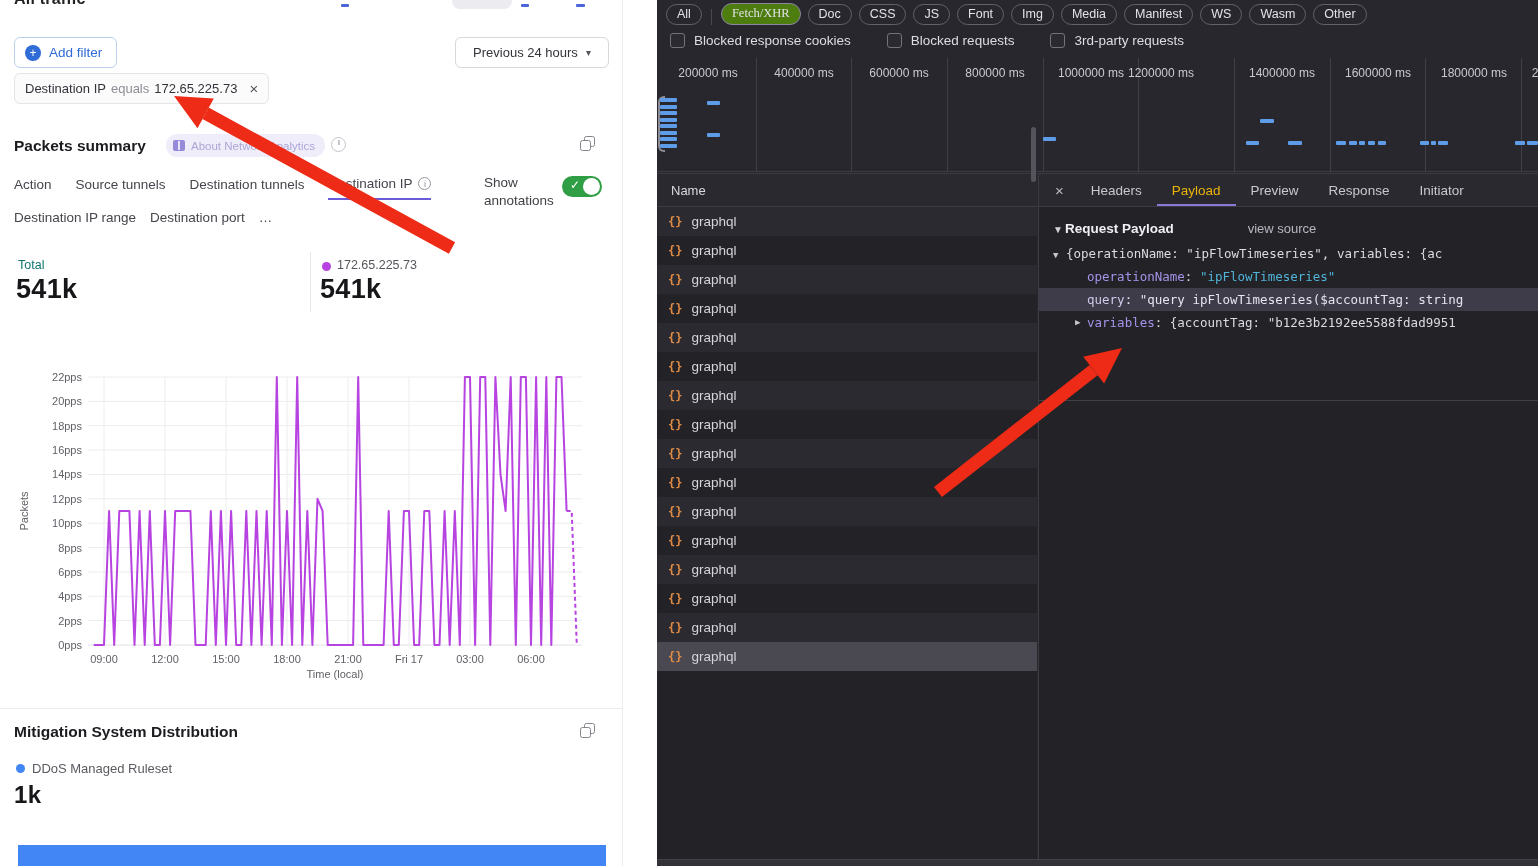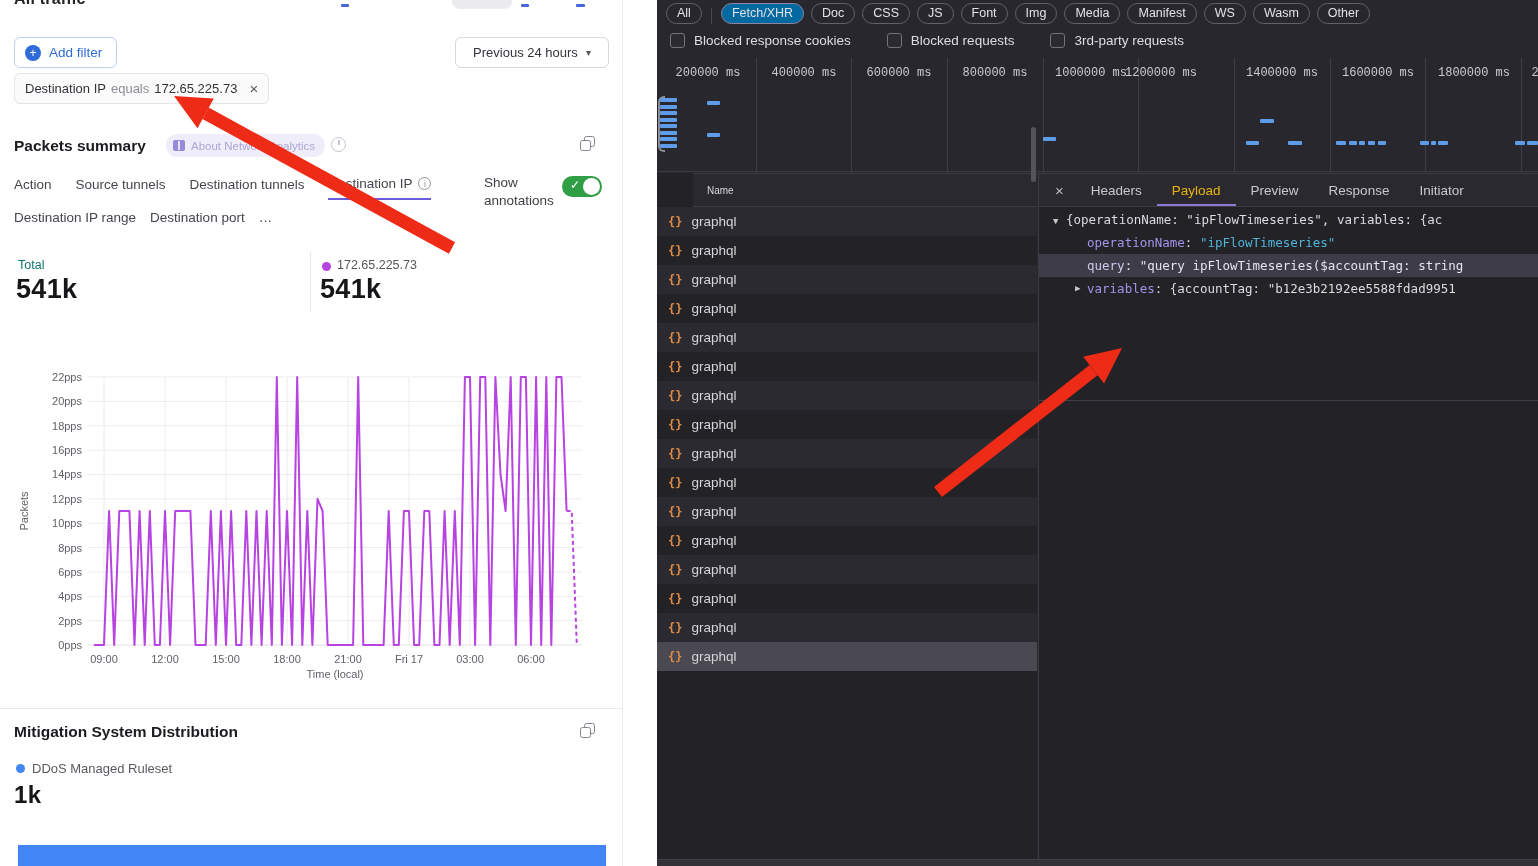--- a/index.html
+++ b/index.html
@@ -69,37 +69,37 @@
   .mit-title { position:absolute; left:14px; top:723px; }
   .mit-bar { position:absolute; left:18px; top:845px; width:588px; height:21px; }
 
   #chart { position:absolute; left:0; top:345px; }
 
   
   .devtools { position:absolute; left:657px; top:0; width:881px; height:866px; background:#28272d; color:#dcdbe1; }
   .pills-row { position:absolute; left:9px; top:3px; display:flex; align-items:flex-end; gap:7px; }
   .pill { padding:2px 10px 3px; border:1px solid #63626b; border-radius:12px; font-size:12.5px;
     color:#e2e1e7; white-space:nowrap; cursor:pointer; }
-  .pill.active { background:#0369a1; border-color:#8d85a3; }
+  .pill.active { background:#4d7c0f; border-color:#8d85a3;font-family:Liberation Serif, serif; }
   .pill-sep { width:1px; height:16px; background:#4a4951; margin:0 2px; }
 
   .checks-row { position:absolute; left:13px; top:33px; display:flex; gap:36px; align-items:flex-start; }
   .check-item { display:flex; align-items:center; gap:9px; font-size:13.5px; color:#dedde3; cursor:pointer; }
   .checkbox { width:15px; height:15px; border:1.5px solid #74737d; border-radius:3px; background:#2b2a31; }
 
   .timeline { position:absolute; left:0; top:58px; width:881px; height:114px; border-bottom:1px solid #3c3b42; }
-  .tl-label { position:absolute; top:8px; font-size:12px; color:#cbcad1; white-space:nowrap; transform:translateX(-50%);font-family:Liberation Mono, monospace; }
+  .tl-label { position:absolute; top:8px; font-size:12px; color:#cbcad1; white-space:nowrap; transform:translateX(-50%); }
   .tl-sep { position:absolute; top:0; width:1px; height:114px; background:#403e46; }
   .tl-bar { position:absolute; height:4px; border-radius:1px; background:#5e9ce8; }
   .tl-bracket { position:absolute; left:1px; top:38px; width:7px; height:56px; border:2px solid #8f8e98;
     border-right:none; border-radius:6px 0 0 6px; }
 
   .name-col { position:absolute; left:0; top:173px; width:380px; height:693px; background:#232227; }
-  .name-header { height:34px; line-height:34px; padding-left:14px; font-size:10px; color:#d9d8de;
-    background:#2a2930; border-top:1px solid #3c3b42; border-bottom:1px solid #3c3b42;margin-left:36px; }
+  .name-header { height:34px; line-height:34px; padding-left:14px; font-size:13px; color:#d9d8de;
+    background:#2a2930; border-top:1px solid #3c3b42; border-bottom:1px solid #3c3b42; }
   .req-row { height:29px; display:flex; align-items:center; gap:9px; padding-left:11px; font-size:13.5px;
     color:#d5d4da; cursor:pointer; }
   .req-row:nth-child(odd) { background:#2b2a30; }
   .req-row.selected { background:#4a4951; }
   .braces-icon { font-family:"DejaVu Sans Mono", monospace; font-size:12px; font-weight:bold; color:#e08c46; }
   .list-scroll-thumb { position:absolute; left:374px; top:127px; width:5px; height:55px; border-radius:3px; background:#55545c; }
 
   .detail-col { position:absolute; left:381px; top:173px; width:500px; height:693px; background:#232227;
     border-left:1px solid #3d3c43; }
   .detail-tabs { height:34px; display:flex; align-items:center; gap:0; background:#2a2930;
@@ -405,20 +405,24 @@
   <div class="detail-col">
     <div class="detail-tabs" id="detail-tabs">
       <span class="dt-close">×</span>
     <div class="detail-tab">Headers</div>
         <div class="detail-tab active">Payload</div>
         <div class="detail-tab">Preview</div>
         <div class="detail-tab">Response</div>
         <div class="detail-tab">Initiator</div>
       </div>
     <div class="payload">
+      <div class="payload-title-row">
+        <span class="payload-title"><span class="tri">▼</span><span>Request Payload</span></span>
+        <span class="view-source">view source</span>
+      </div>
       <div class="pl-line pl-summary mono">
         <span class="tri" style="font-size:9px;color:#c7c6cd;">▼</span>
         <span class="pl-plain" id="pl-summary">{operationName: "ipFlowTimeseries", variables: {ac</span>
       </div>
       <div id="pl-rows">
           <div class="pl-line pl-row mono"><span class="pl-key">operationName</span><span class="pl-plain">: </span><span class="pl-str">"ipFlowTimeseries"</span></div>
           <div class="pl-line pl-row mono hl"><span class="pl-key">query</span><span class="pl-plain">: </span><span class="pl-plain">"query ipFlowTimeseries($accountTag: string</span></div>
           <div class="pl-line pl-row mono"><span class="tri-r">▶</span><span class="pl-key">variables</span><span class="pl-plain">: </span><span class="pl-plain">{accountTag: "b12e3b2192ee5588fdad9951</span></div>
         </div>
     </div>

